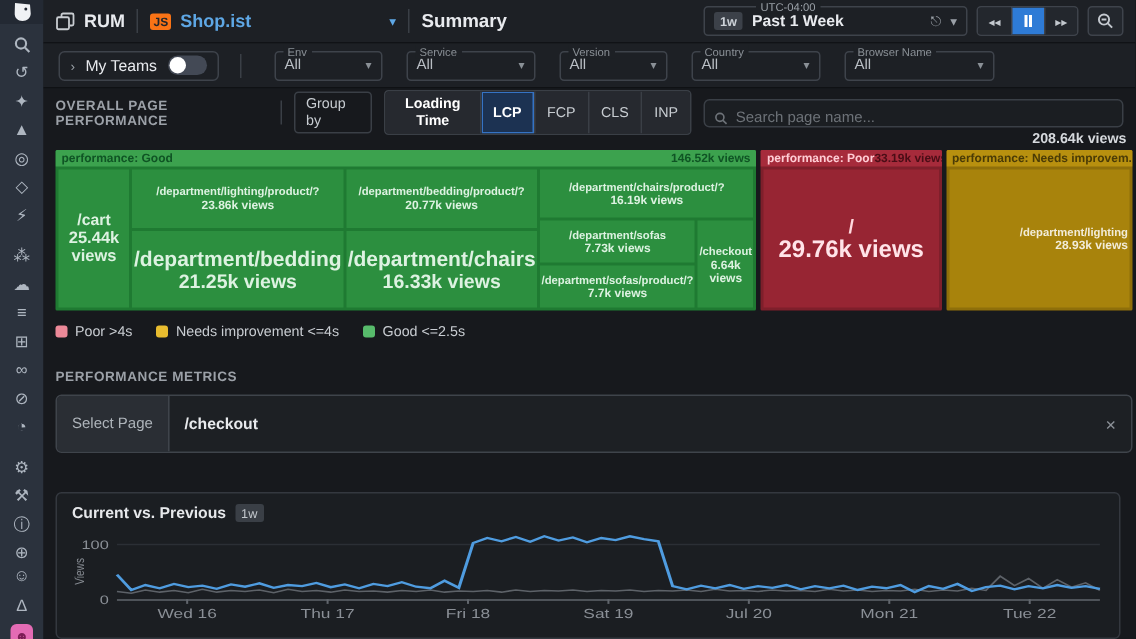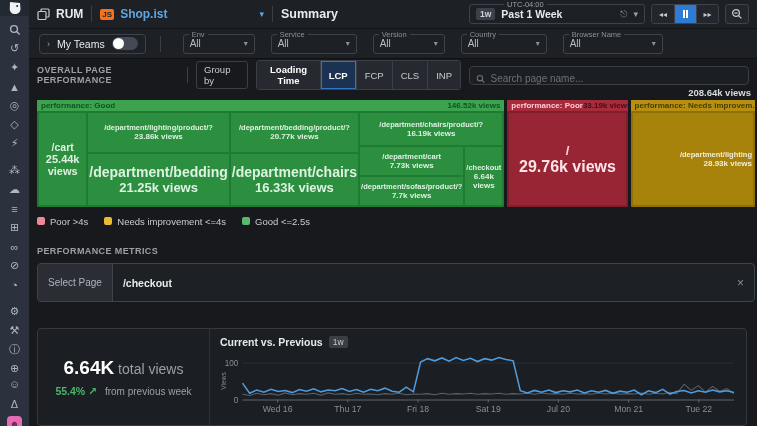--- a/index.html
+++ b/index.html
@@ -321,21 +321,21 @@
               </div>
             </div>
             <div class="col" style="flex-grow:99">
               <div class="cell g-cell fs-sm" style="flex-grow:42">
                 <span class="p">/department/chairs/product/?</span>
                   <span class="v">16.19k views</span>
               </div>
               <div class="row" style="flex-grow:54">
                 <div class="col" style="flex-grow:62">
                   <div class="cell g-cell fs-sm" style="flex-grow:50">
-                    <span class="p">/department/cart</span>
+                    <span class="p">/department/sofas</span>
                       <span class="v">7.73k views</span>
                   </div>
                   <div class="cell g-cell fs-sm" style="flex-grow:50">
                     <span class="p">/department/sofas/product/?</span>
                       <span class="v">7.7k views</span>
                   </div>
                 </div>
                 <div class="cell g-cell fs-sm" style="flex-grow:37">
                   <span class="p">/checkout</span>
                     <span class="v">6.64k views</span>
@@ -388,29 +388,20 @@
 
       <div class="metrics-title">PERFORMANCE METRICS</div>
 
       <div class="select-page">
         <span class="sp-chip">Select Page</span>
         <span class="sp-value">/checkout</span>
         <span class="sp-x">×</span>
       </div>
 
       <div class="views-card">
-        <div class="stats">
-          <div class="stat-line1">
-            <b>6.64K</b><span> total views</span>
-          </div>
-          <div class="stat-line2">
-            <span class="delta"><span>55.4%</span> <span>↗</span></span>
-            <span>from previous week</span>
-          </div>
-        </div>
         <div class="chart-area">
           <div class="chart-title-row">
             <span class="chart-title">Current vs. Previous</span>
             <span class="chart-badge">1w</span>
           </div>
           <svg class="chart-svg" id="views-chart" viewBox="0 0 505 64" preserveAspectRatio="none">
               <line x1="22" y1="12.615384615384613" x2="503" y2="12.615384615384613" stroke="#2b2f35" stroke-width="1"></line>
               <line x1="22" y1="48.5" x2="503" y2="48.5" stroke="#61666d" stroke-width="1"></line>
               <text x="18" y="15.615384615384613" text-anchor="end" font-size="8" fill="#8a8f96" font-family="Liberation Sans, sans-serif">100</text>
               <text x="18" y="51" text-anchor="end" font-size="8" fill="#8a8f96" font-family="Liberation Sans, sans-serif">0</text>

